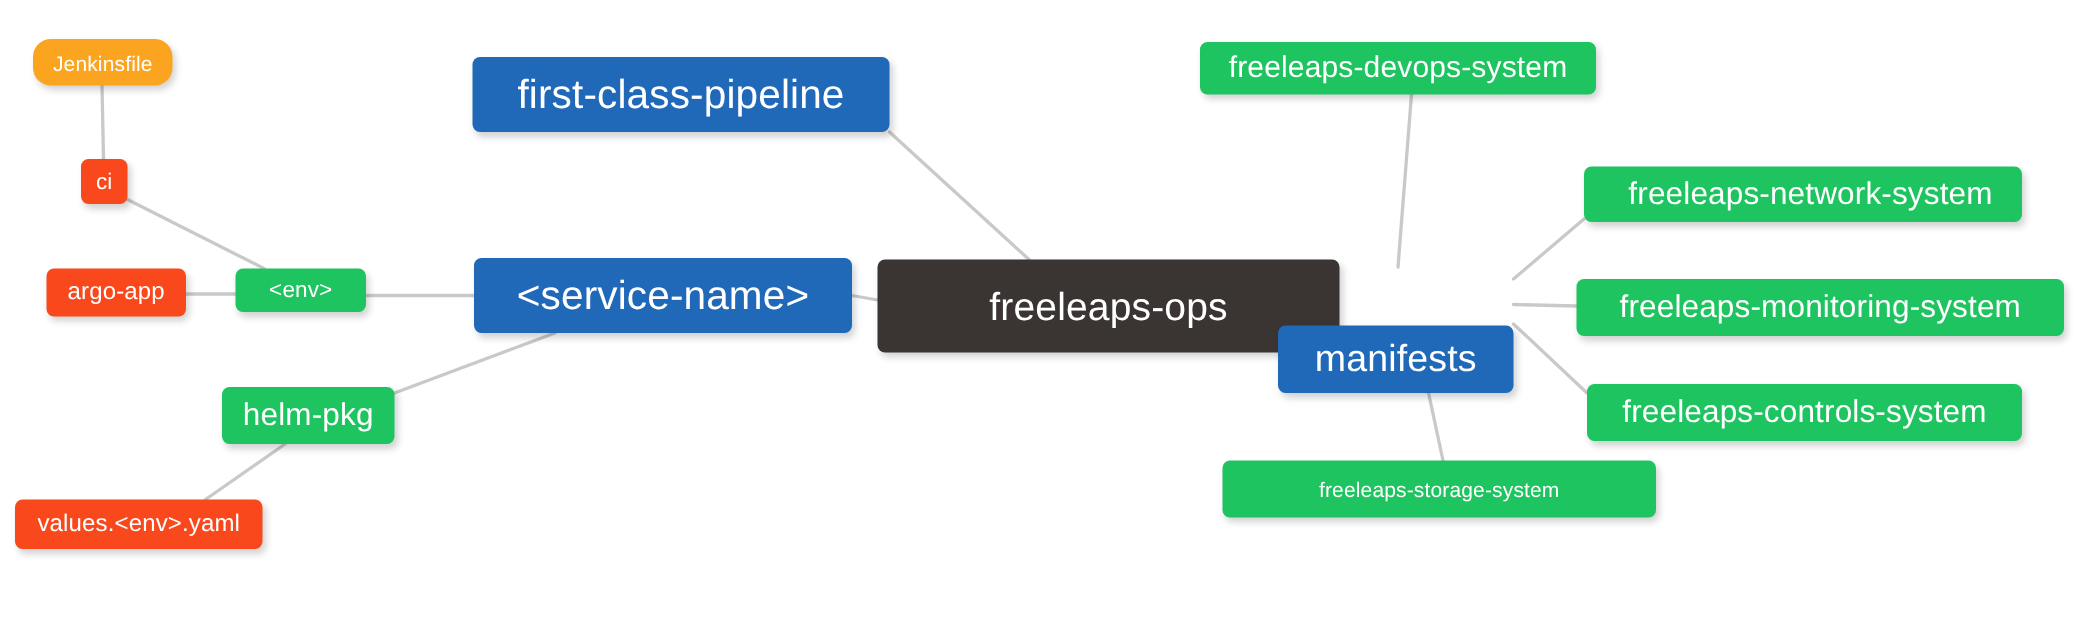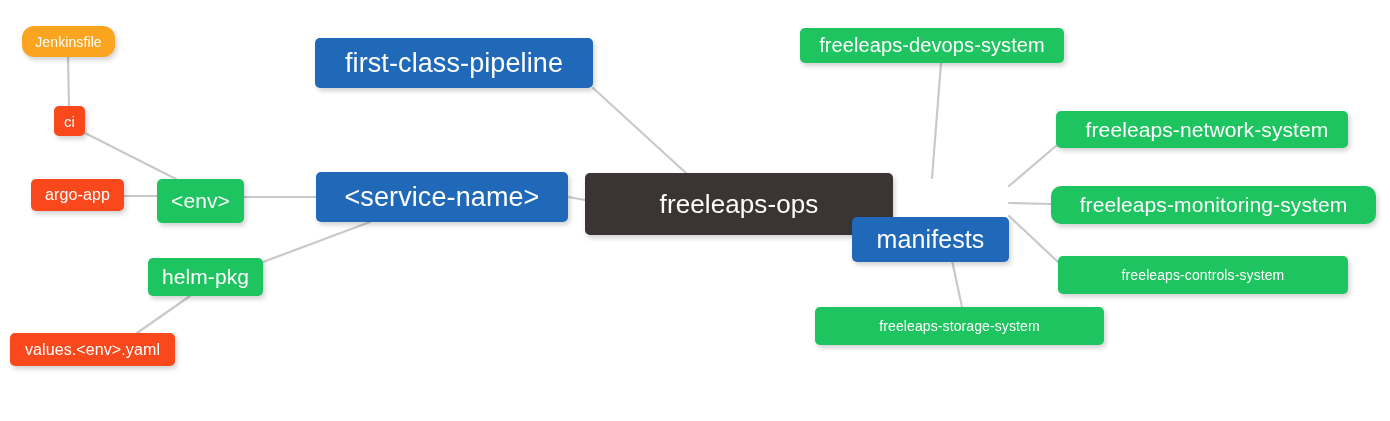--- a/index.html
+++ b/index.html
@@ -66,21 +66,21 @@
       </div>
       <div class="node n-blue" style="left: 315px; top: 38px; width: 278px; height: 50px; font-size: 27px;">
         <span>first-class-pipeline</span>
       </div>
       <div class="node n-blue" style="left: 316px; top: 172px; width: 252px; height: 50px; font-size: 27px;">
         <span>&lt;service-name&gt;</span>
       </div>
       <div class="node n-blue" style="left: 852px; top: 178px; width: 157px; height: 45px; font-size: 25px; margin-top: 39px;">
         <span>manifests</span>
       </div>
-      <div class="node n-green" style="left: 157px; top: 179px; width: 87px; height: 44px; font-size: 21px; justify-content: center;">
+      <div class="node n-green" style="left: 157px; top: 179px; width: 87px; height: 29px; font-size: 15px; justify-content: center;">
         <span>&lt;env&gt;</span>
       </div>
       <div class="node n-green" style="left: 148px; top: 258px; width: 115px; height: 38px; font-size: 21px;">
         <span>helm-pkg</span>
       </div>
       <div class="node n-orange" style="left: 22px; top: 26px; width: 93px; height: 31px; font-size: 14px;">
         <span>Jenkinsfile</span>
       </div>
       <div class="node n-red" style="left: 54px; top: 106px; width: 31px; height: 30px; font-size: 15px; text-align: right;">
         <span>ci</span>
@@ -90,23 +90,23 @@
       </div>
       <div class="node n-red" style="left: 10px; top: 333px; width: 165px; height: 33px; font-size: 16px;">
         <span>values.&lt;env&gt;.yaml</span>
       </div>
       <div class="node n-green" style="left: 800px; top: 28px; width: 264px; height: 35px; font-size: 20px;">
         <span>freeleaps-devops-system</span>
       </div>
       <div class="node n-green" style="left: 1056px; top: 111px; width: 292px; height: 37px; font-size: 21px; padding-left: 10px;">
         <span>freeleaps-network-system</span>
       </div>
-      <div class="node n-green" style="left: 1051px; top: 186px; width: 325px; height: 38px; font-size: 21px; border-radius: 10px;">
+      <div class="node n-green" style="left: 1051px; top: 186px; width: 325px; height: 38px; font-size: 21px;">
         <span>freeleaps-monitoring-system</span>
       </div>
-      <div class="node n-green" style="left: 1058px; top: 256px; width: 290px; height: 38px; font-size: 14px;">
+      <div class="node n-green" style="left: 1058px; top: 256px; width: 290px; height: 38px; font-size: 21px;">
         <span>freeleaps-controls-system</span>
       </div>
       <div class="node n-green" style="left: 815px; top: 307px; width: 289px; height: 38px; font-size: 14px;">
         <span>freeleaps-storage-system</span>
       </div>
     </div>
 </div>
 
 </body></html>

